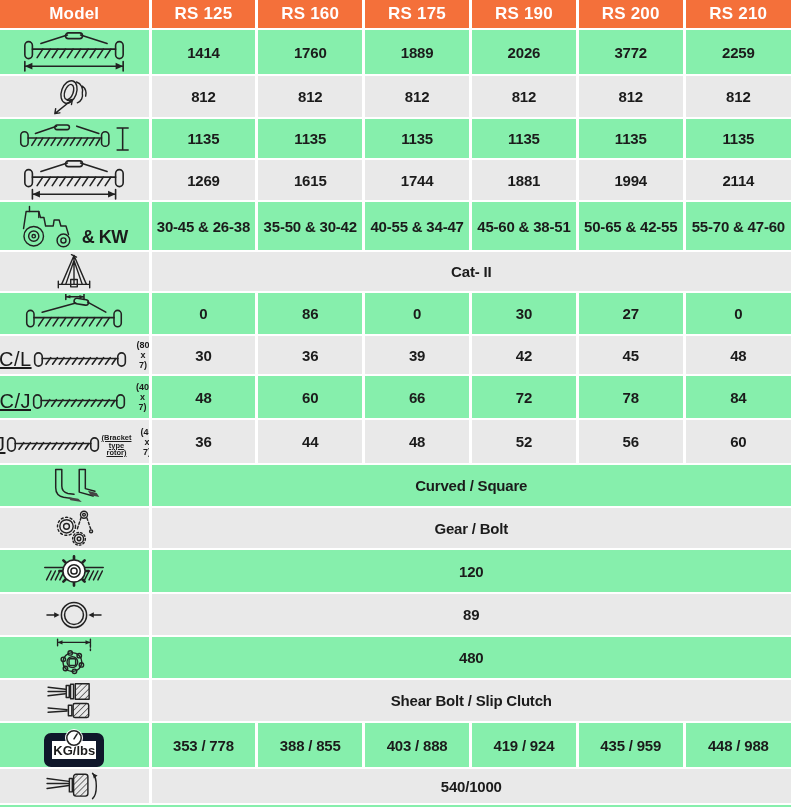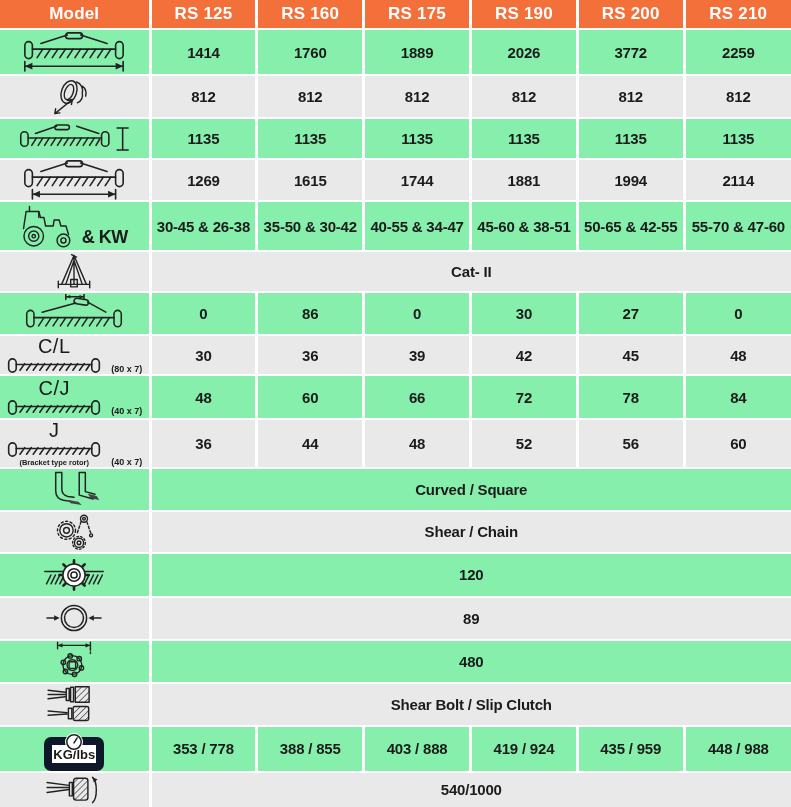--- a/index.html
+++ b/index.html
@@ -11,21 +11,21 @@
         text-align:center;vertical-align:middle;overflow:hidden;}
   th:last-child,td:last-child{border-right:none;}
   thead th{background:var(--header-bg,#F4703A);color:var(--header-text,#fff);
            font-size:17px;font-weight:700;height:28px;letter-spacing:.2px;}
   tr.alt td{background:var(--alt-bg,#E9E9E9);}
   td.val{font-size:15px;font-weight:700;letter-spacing:-0.2px;color:var(--text,#1b1b1b);}
   td.icon-cell{background:inherit;}
   .iwrap{display:flex;align-items:flex-end;justify-content:center;gap:5px;width:100%;}
   .icn{display:inline-flex;align-items:center;justify-content:center;line-height:0;}
   .kw{font-size:18px;font-weight:700;letter-spacing:-0.5px;}
-  .cfgcol{display:flex;flex-direction:column;align-items:center;line-height:1;}
+  .cfgcol{display:flex;flex-direction:row;align-items:center;line-height:1;text-decoration:underline;}
   .cfg-text{font-size:20px;font-weight:400;letter-spacing:.5px;margin-bottom:1px;}
   .note{font-size:9px;font-weight:700;margin-left:4px;}
   .subnote{font-size:7.5px;font-weight:700;margin-top:1px;}
   .badge{position:relative;display:inline-block;border:8px solid #0f172a;border-radius:7px;
          padding:2px 1px 1px;font-size:13px;font-weight:700;background:#fff;margin-top:10px;}
   .dial{position:absolute;top:-12px;left:50%;transform:translateX(-50%);
         background:#fff;border-radius:50%;line-height:0;}
 </style>
 </head>
 <body>
@@ -306,21 +306,21 @@
                   <circle cx="31" cy="37" r="7.6" stroke-dasharray="2 2.6"></circle>
                   <circle cx="37" cy="8" r="4.2"></circle>
                   <circle cx="37" cy="8" r="1.6"></circle>
                   <path d="M40.5 12 45 25" stroke-dasharray="3 2.5"></path>
                   <path d="M33.5 11.5 28.5 26.5" stroke-dasharray="3 2.5"></path>
                   <circle cx="45.5" cy="28" r="1.8"></circle>
                 </svg>
               </span>
             </div>
           </td>
-          <td colspan="6" class="val">Shear / Chain</td>
+          <td colspan="6" class="val">Gear / Bolt</td>
         </tr>
         <tr style="height: 44px;">
           <td class="icon-cell">
             <div class="iwrap">
               <span class="icn">
                 <svg width="62" height="36" viewBox="0 0 70 40" stroke="#222" fill="none" stroke-width="1.7" stroke-linecap="round" stroke-linejoin="round">
                   <path d="M2 16h21M47 16h21"></path>
                   <path d="M4 30l5-10M9 30l5-10M14 30l5-10M19 30l5-10M47 30l5-10M52 30l5-10M57 30l5-10M62 30l5-10"></path>
                   <path d="M35 7.5V3.5M35 32.5V36.5M22.5 20H18.5M47.5 20H51.5M26 11l-3-3M44 11l3-3M26 29l-3 3M44 29l3 3" stroke-width="3"></path>
                   <circle cx="35" cy="20" r="12.5" fill="#fff"></circle>

